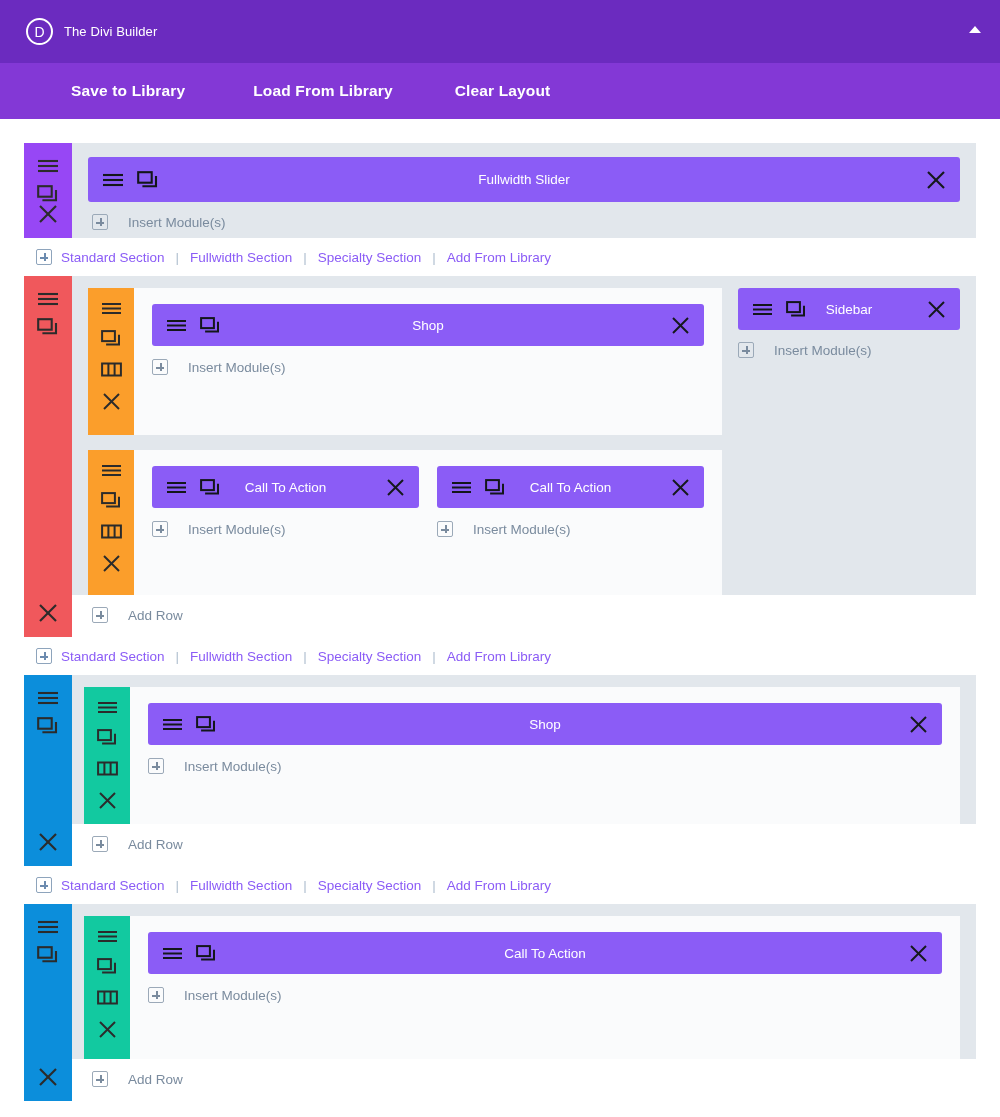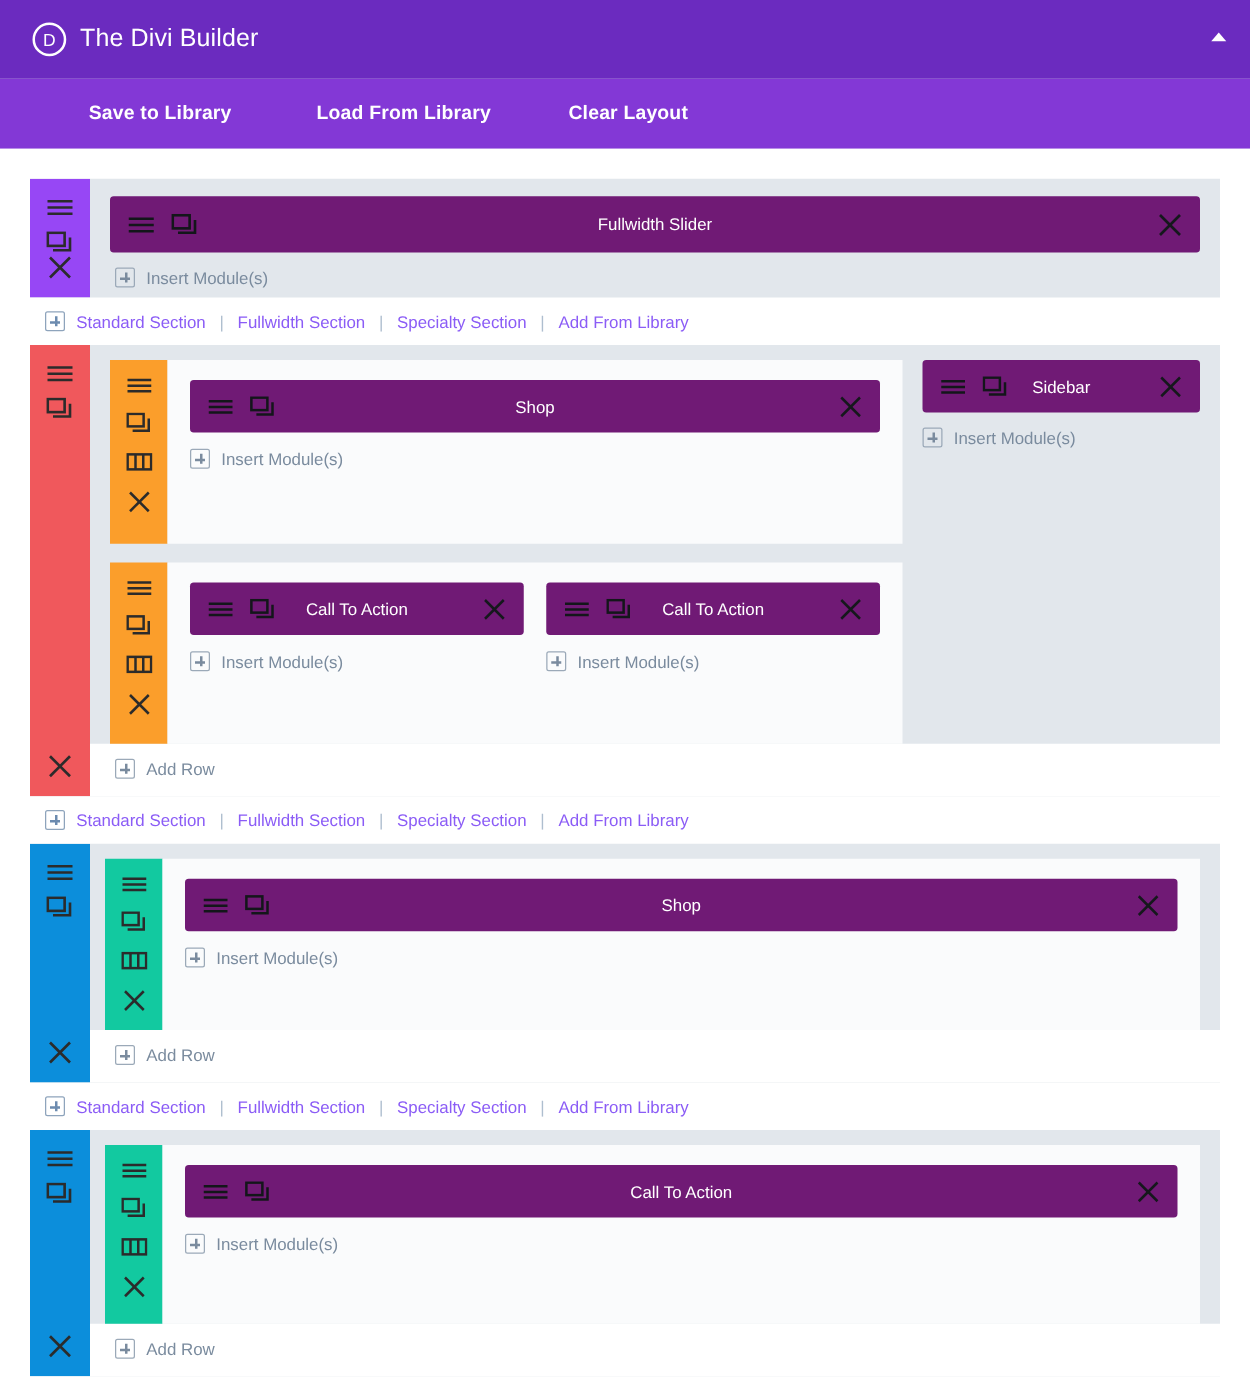--- a/index.html
+++ b/index.html
@@ -26,21 +26,21 @@
     border: 2px solid #ffffff;
     border-radius: 50%;
     display: flex; align-items: center; justify-content: center;
     color: #ffffff;
     font-size: 14px;
     font-weight: 400;
     line-height: 1;
   }
   .builder-title {
     color: #ffffff;
-    font-size: 20px;
+    font-size: 13px;
     font-weight: 400;
     letter-spacing: .1px;
   }
   .collapse-arrow {
     position: absolute;
     right: 19px;
     top: 26px;
     width: 0; height: 0;
     border-left: 6px solid transparent;
     border-right: 6px solid transparent;
@@ -107,21 +107,21 @@
   }
   .row-rail.orange { background: #FB9E2B; }
   .row-rail.teal   { background: #12C9A0; }
 
   
   .ic { display: block; }
   .ic svg { display: block; }
 
   
   .module-bar {
-    background: #701a75;
+    background: #8b5cf6;
     border-radius: 3px;
     height: 42px;
     display: flex;
     align-items: center;
     padding: 0 14px 0 14px;
     position: relative;
     cursor: move;
   }
   .module-bar .mb-left { display: flex; align-items: center; gap: 13px; z-index: 2; }
   .module-bar .mb-title {
@@ -132,21 +132,21 @@
     font-size: 13.5px;
     font-weight: 400;
     pointer-events: none;
   }
   .module-bar .mb-close { margin-left: auto; z-index: 2; cursor: pointer; }
 
   
   .plus-link {
     display: flex;
     align-items: center;
-    gap: 9px;
+    gap: 20px;
     color: #7A8B9E;
     font-size: 13.5px;
     cursor: pointer;
     user-select: none;
   }
   .plus-box {
     width: 16px; height: 16px;
     border: 1px solid #9BA9B8;
     border-radius: 2px;
     position: relative;

